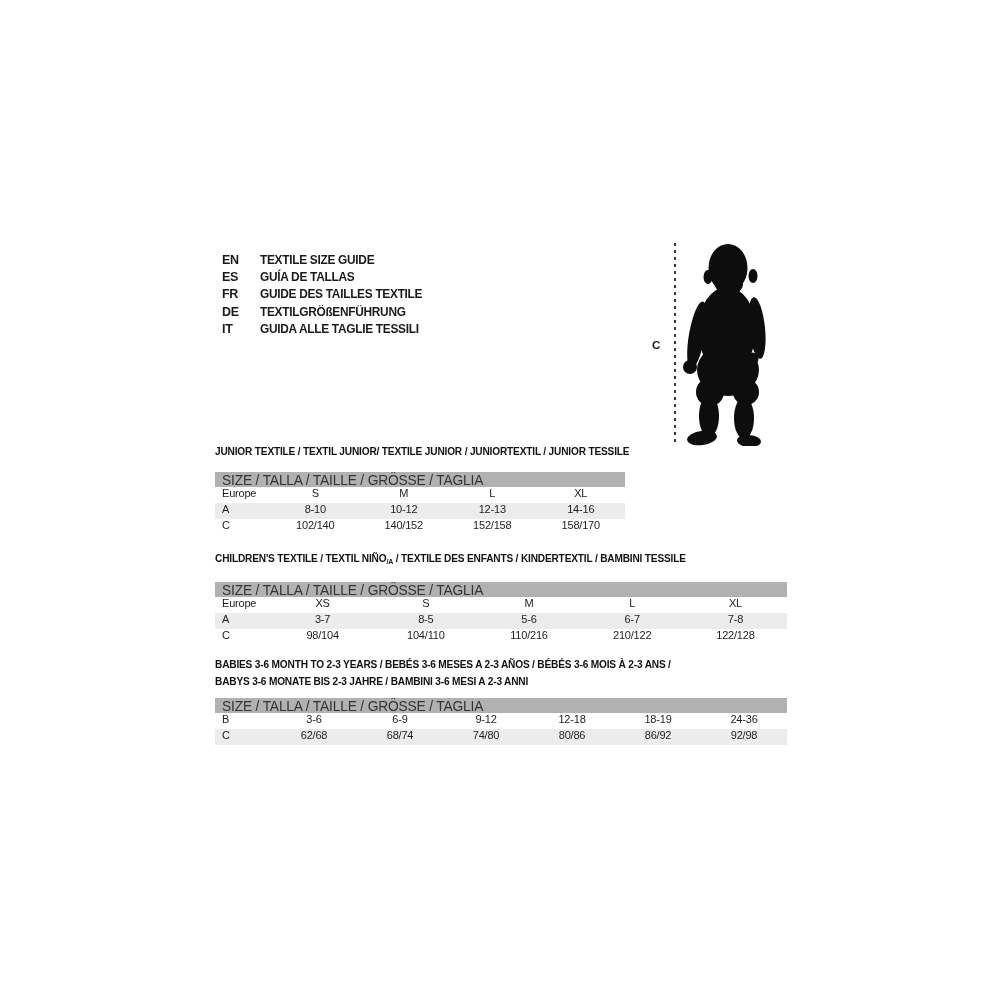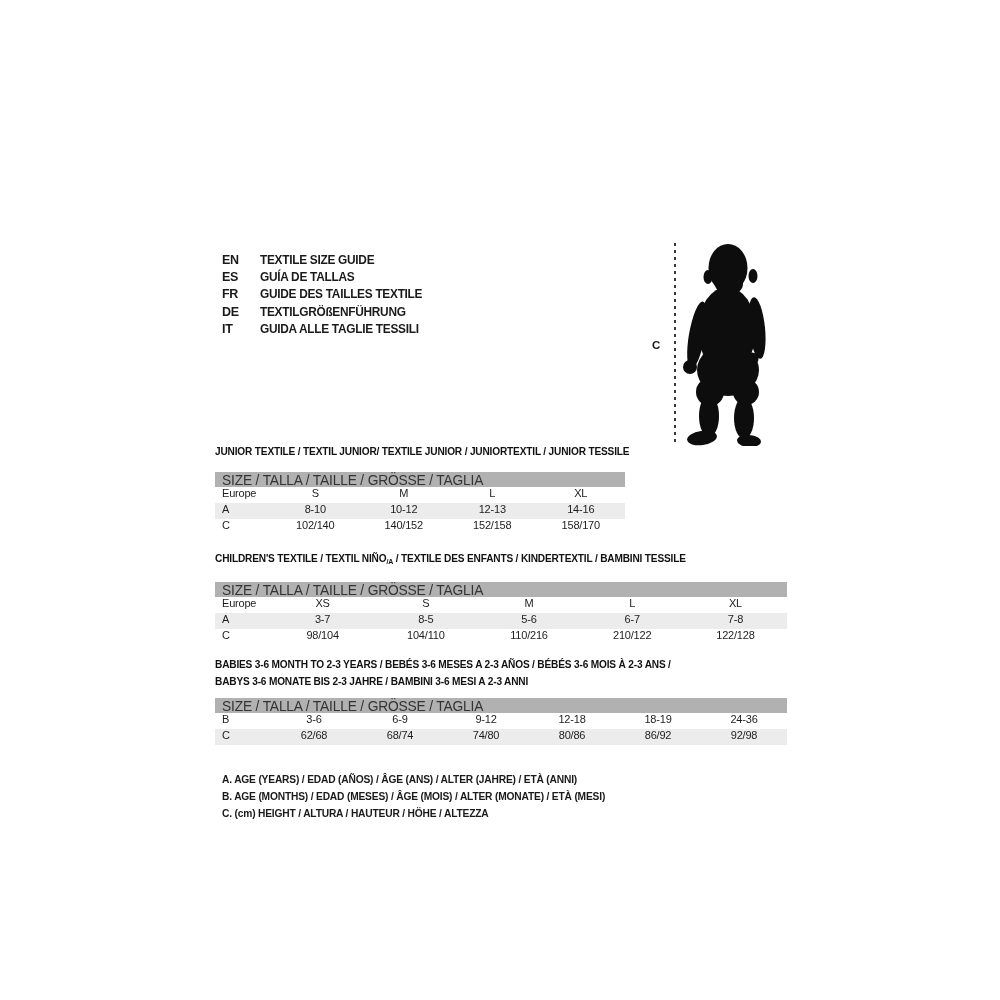--- a/index.html
+++ b/index.html
@@ -171,19 +171,14 @@
       <span class="lbl">C</span>
       <span class="val">62/68</span>
       <span class="val">68/74</span>
       <span class="val">74/80</span>
       <span class="val">80/86</span>
       <span class="val">86/92</span>
       <span class="val">92/98</span>
     </div>
   </section>
 
-  <div class="notes">
-    <div class="note-line">A. AGE (YEARS) / EDAD (AÑOS) / ÂGE (ANS) / ALTER (JAHRE) / ETÀ (ANNI)</div>
-    <div class="note-line">B. AGE (MONTHS) / EDAD (MESES) / ÂGE (MOIS) / ALTER (MONATE) / ETÀ (MESI)</div>
-    <div class="note-line">C. (cm) HEIGHT / ALTURA / HAUTEUR / HÖHE / ALTEZZA</div>
-  </div>
 
 </div>
 
 </body></html>

